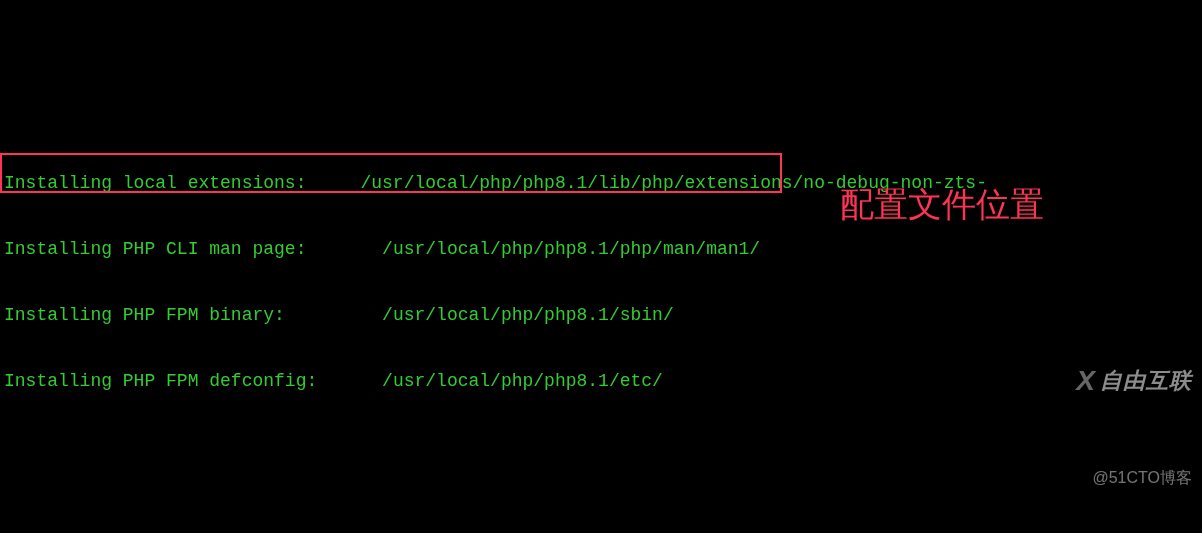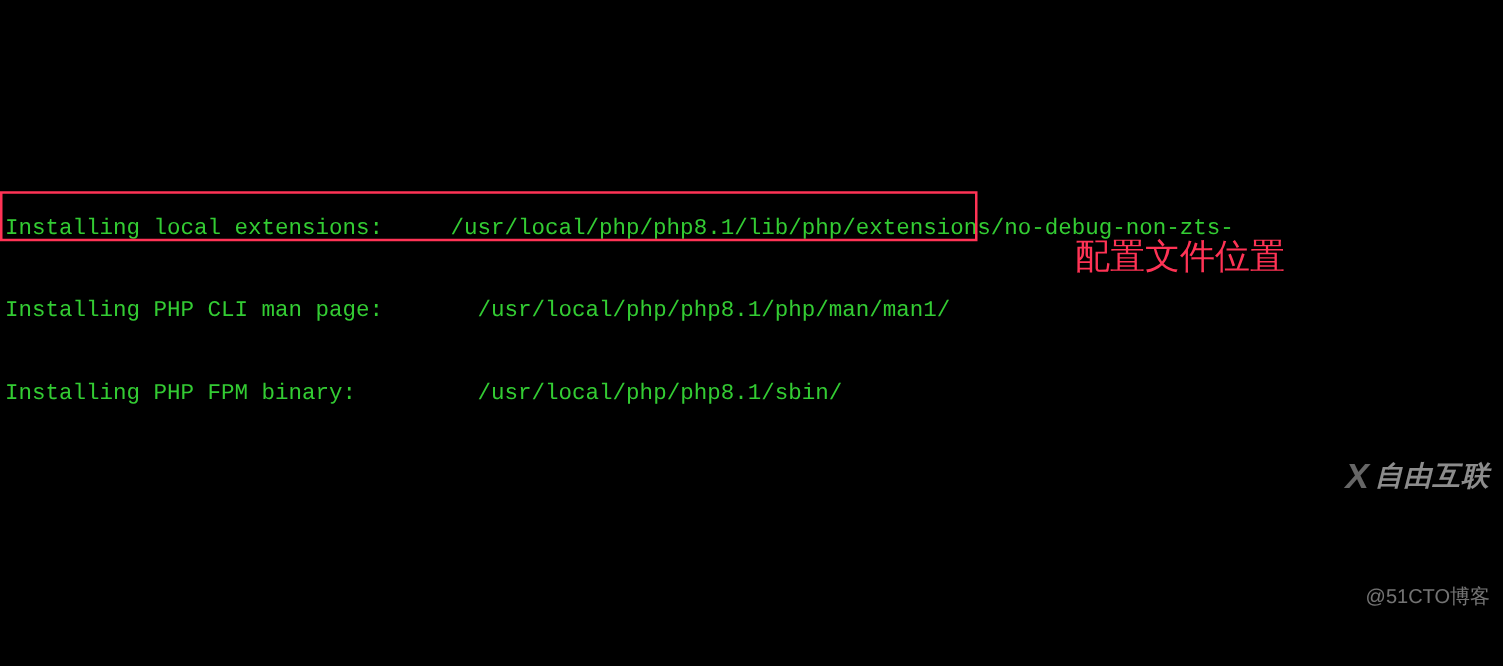--- a/index.html
+++ b/index.html
@@ -24,23 +24,23 @@
     border: 2px solid #ff3355;
     left: 0;
     top: 153px;
     width: 782px;
     height: 40px;
     pointer-events: none;
   }
   .annotation {
     position: absolute;
     color: #ff3355;
-    font-family: Liberation Sans, sans-serif;
-    font-size: 28px;
-    left: 860px;
+    font-family: Liberation Serif, serif;
+    font-size: 34px;
+    left: 840px;
     top: 188px;
     white-space: nowrap;
   }
   .watermark {
     position: absolute;
     right: 10px;
     bottom: 6px;
     color: rgba(255,255,255,0.55);
     font-family: "Microsoft YaHei", sans-serif;
     text-align: right;
@@ -68,20 +68,21 @@
 </style>
 </head>
 <body>
 
 
 
 <div class="terminal">
 <div class="line"><span>Installing local extensions:</span>     <span>/usr/local/php/php8.1/lib/php/extensions/no-debug-non-zts-</span></div>
 <div class="line"><span>Installing PHP CLI man page:</span>       <span>/usr/local/php/php8.1/php/man/man1/</span></div>
 <div class="line"><span>Installing PHP FPM binary:</span>         <span>/usr/local/php/php8.1/sbin/</span></div>
+<div class="line"><span>Installing PHP FPM defconfig:</span>      <span>/usr/local/php/php8.1/etc/</span></div>
 
 
 
 
 
 
 
 
 
 

